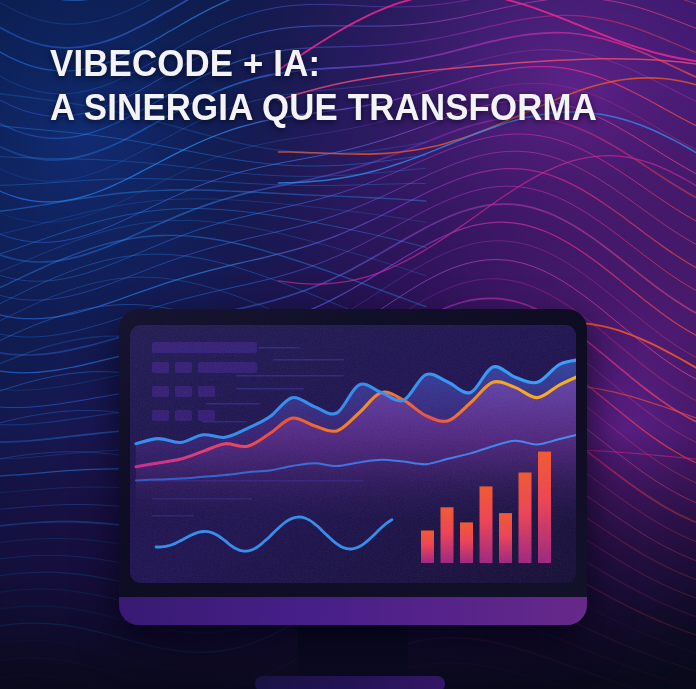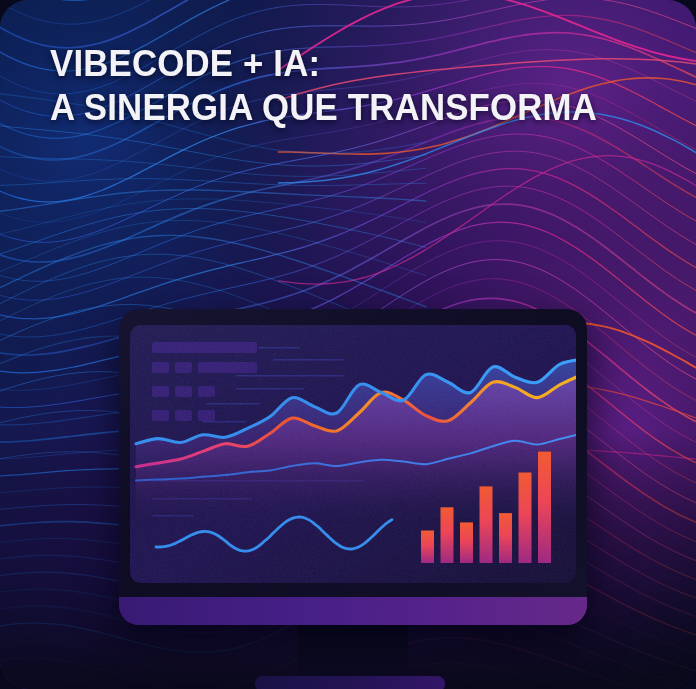--- a/index.html
+++ b/index.html
@@ -8,21 +8,20 @@
     padding: 0;
     background: #07081c;
   }
   #stage {
     position: relative;
     width: 696px;
     height: 689px;
     overflow: hidden;
     font-family: "Liberation Sans", sans-serif;
     background: #0a0a24;
-    border-radius: 28px;
   }
   #bg-svg, #noise-layer {
     position: absolute;
     inset: 0;
     width: 696px;
     height: 689px;
   }
   #noise-layer { pointer-events: none; opacity: .5; mix-blend-mode: overlay; }
 
   

